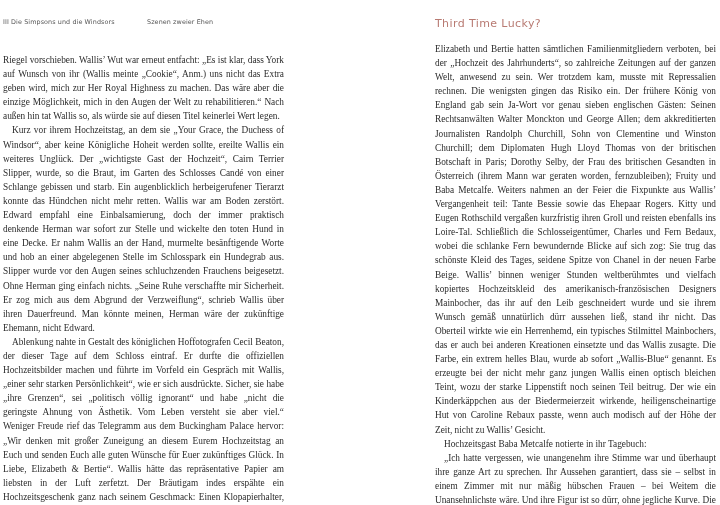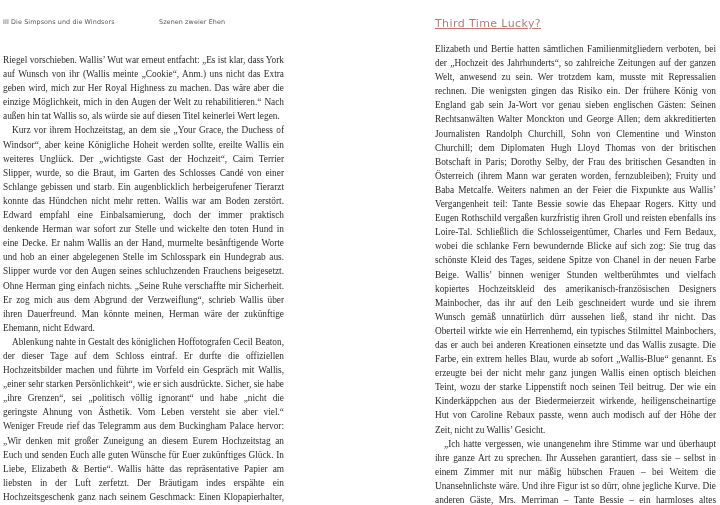--- a/index.html
+++ b/index.html
@@ -31,32 +31,31 @@
     .running-head {
       position: absolute;
       top: 2px;
       font-family: "DejaVu Sans", "Liberation Sans", sans-serif;
       font-size: 6.4px;
       color: #555;
       white-space: nowrap;
       letter-spacing: 0.1px;
     }
     .rh-part { left: 3px; }
-    .rh-chapter { left: 147px; margin-left: 12px; }
+    .rh-chapter { left: 147px; }
 
     .chapter-title {
       position: absolute;
       top: 1px;
       left: 75px;
       font-family: "DejaVu Sans", "Liberation Sans", sans-serif;
       font-size: 11px;
       color: #b87a72;
       letter-spacing: 0.4px;
       white-space: nowrap;
-      text-decoration: underline;
     }
 
     .text-block {
       position: absolute;
       font-size: 9.3px;
       line-height: 14.1px;
       text-align: justify;
       hyphens: auto;
       color: #2b2b2b;
     }
@@ -105,19 +104,20 @@
     </div>
 
     <div class="folio folio-left">194</div>
   </div>
 
   <div class="page page-right">
     <div class="chapter-title">Third Time Lucky?</div>
 
     <div class="text-block right-block">
       <p class="noindent">Elizabeth und Bertie hatten sämtlichen Familienmitgliedern verboten, bei der „Hochzeit des Jahrhunderts“, so zahlreiche Zeitungen auf der ganzen Welt, anwesend zu sein. Wer trotzdem kam, musste mit Repressalien rechnen. Die wenigsten gingen das Risiko ein. Der frühere König von England gab sein Ja-Wort vor genau sieben englischen Gästen: Seinen Rechtsanwälten Walter Monckton und George Allen; dem akkreditierten Journalisten Randolph Churchill, Sohn von Clementine und Winston Churchill; dem Diplomaten Hugh Lloyd Thomas von der britischen Botschaft in Paris; Dorothy Selby, der Frau des britischen Gesandten in Österreich (ihrem Mann war geraten worden, fernzubleiben); Fruity und Baba Metcalfe. Weiters nahmen an der Feier die Fixpunkte aus Wallis’ Vergangenheit teil: Tante Bessie sowie das Ehepaar Rogers. Kitty und Eugen Rothschild vergaßen kurzfristig ihren Groll und reisten ebenfalls ins Loire-Tal. Schließlich die Schlosseigentümer, Charles und Fern Bedaux, wobei die schlanke Fern bewundernde Blicke auf sich zog: Sie trug das schönste Kleid des Tages, seidene Spitze von Chanel in der neuen Farbe Beige. Wallis’ binnen weniger Stunden weltberühmtes und vielfach kopiertes Hochzeitskleid des amerikanisch-französischen Designers Mainbocher, das ihr auf den Leib geschneidert wurde und sie ihrem Wunsch gemäß unnatürlich dürr aussehen ließ, stand ihr nicht. Das Oberteil wirkte wie ein Herrenhemd, ein typisches Stilmittel Mainbochers, das er auch bei anderen Kreationen einsetzte und das Wallis zusagte. Die Farbe, ein extrem helles Blau, wurde ab sofort „Wallis-Blue“ genannt. Es erzeugte bei der nicht mehr ganz jungen Wallis einen optisch bleichen Teint, wozu der starke Lippenstift noch seinen Teil beitrug. Der wie ein Kinderkäppchen aus der Biedermeierzeit wirkende, heiligenscheinartige Hut von Caroline Rebaux passte, wenn auch modisch auf der Höhe der Zeit, nicht zu Wallis’ Gesicht.</p>
+      <p>Hochzeitsgast Baba Metcalfe notierte in ihr Tagebuch:</p>
       <p>„Ich hatte vergessen, wie unangenehm ihre Stimme war und überhaupt ihre ganze Art zu sprechen. Ihr Aussehen garantiert, dass sie – selbst in einem Zimmer mit nur mäßig hübschen Frauen – bei Weitem die Unansehnlichste wäre. Und ihre Figur ist so dürr, ohne jegliche Kurve. Die anderen Gäste, Mrs. Merriman – Tante Bessie – ein harmloses altes Mädchen, das einen Schlaganfall gehabt haben muss. Die Hälfte ihres Gesichts ist unbeweglich und ihr Mund hängt herab. Mrs. Rogers, eine gewöhnliche, grobknochige Amerikanerin. Herman, nett, ruhig, effizient. Ich habe das Gefühl, das</p>
     </div>
 
     <div class="folio folio-right">286</div>
   </div>
 
 </div>
 
 </body></html>

